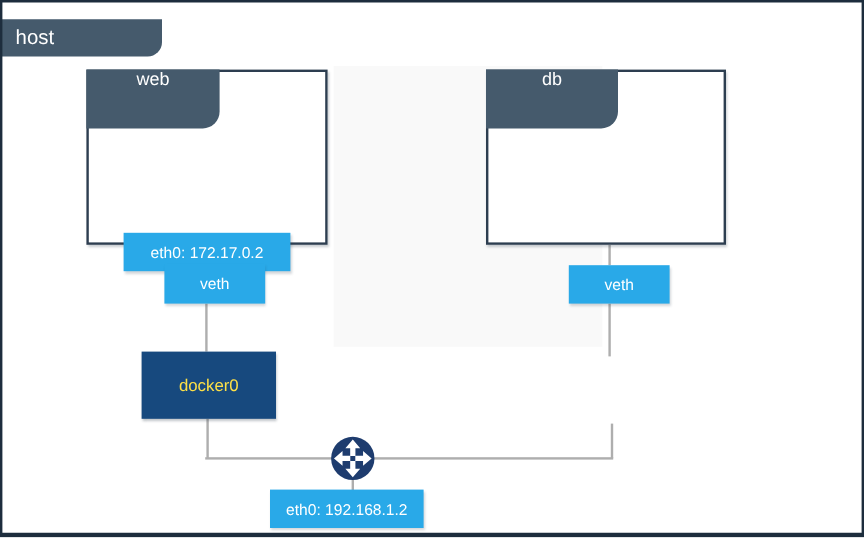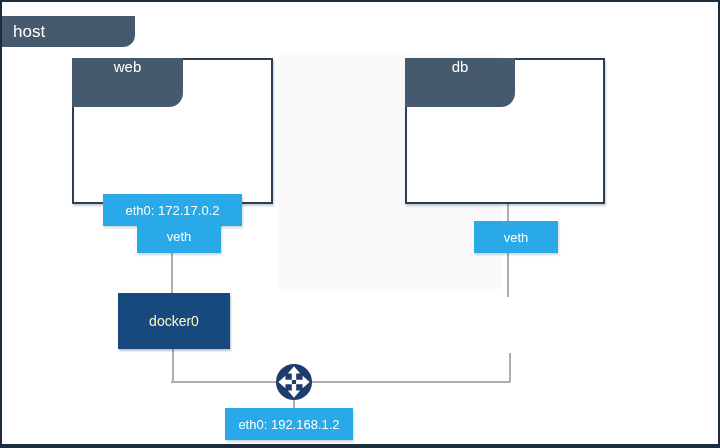--- a/index.html
+++ b/index.html
@@ -61,21 +61,21 @@
     box-shadow:1px 2px 2px rgba(40,55,70,0.2);
     z-index:3;
   }
   .eth-chip{left:29px;top:105px;width:139px;height:32px;margin-top:29px;}
   .veth-chip{width:84px;height:33px;}
   .veth-web{left:137px;top:220px;}
   .veth-db{left:474px;top:221px;height:32px;}
   .host-eth-chip{left:225px;top:408px;width:128px;height:32px;}
   .bridge-node{
     position:absolute;
-    color:#fef9c3;font-size:14px;
+    color:#fde047;font-size:14px;
     display:flex;align-items:center;justify-content:center;
     box-shadow:1px 2px 2px rgba(40,55,70,0.3);
     z-index:3;
   }
   .bridge-docker0{left:118px;top:293px;width:112px;height:56px;background:#17497e;}
   .bridge-my{left:453px;top:297px;width:114px;height:56px;background:#1c3e6e;}
   
   .vline{position:absolute;width:2px;background:#aeaeae;z-index:1;}
   .hline{position:absolute;height:2px;background:#aeaeae;z-index:1;}
   .v-web-veth{left:171px;top:204px;height:16px;}

